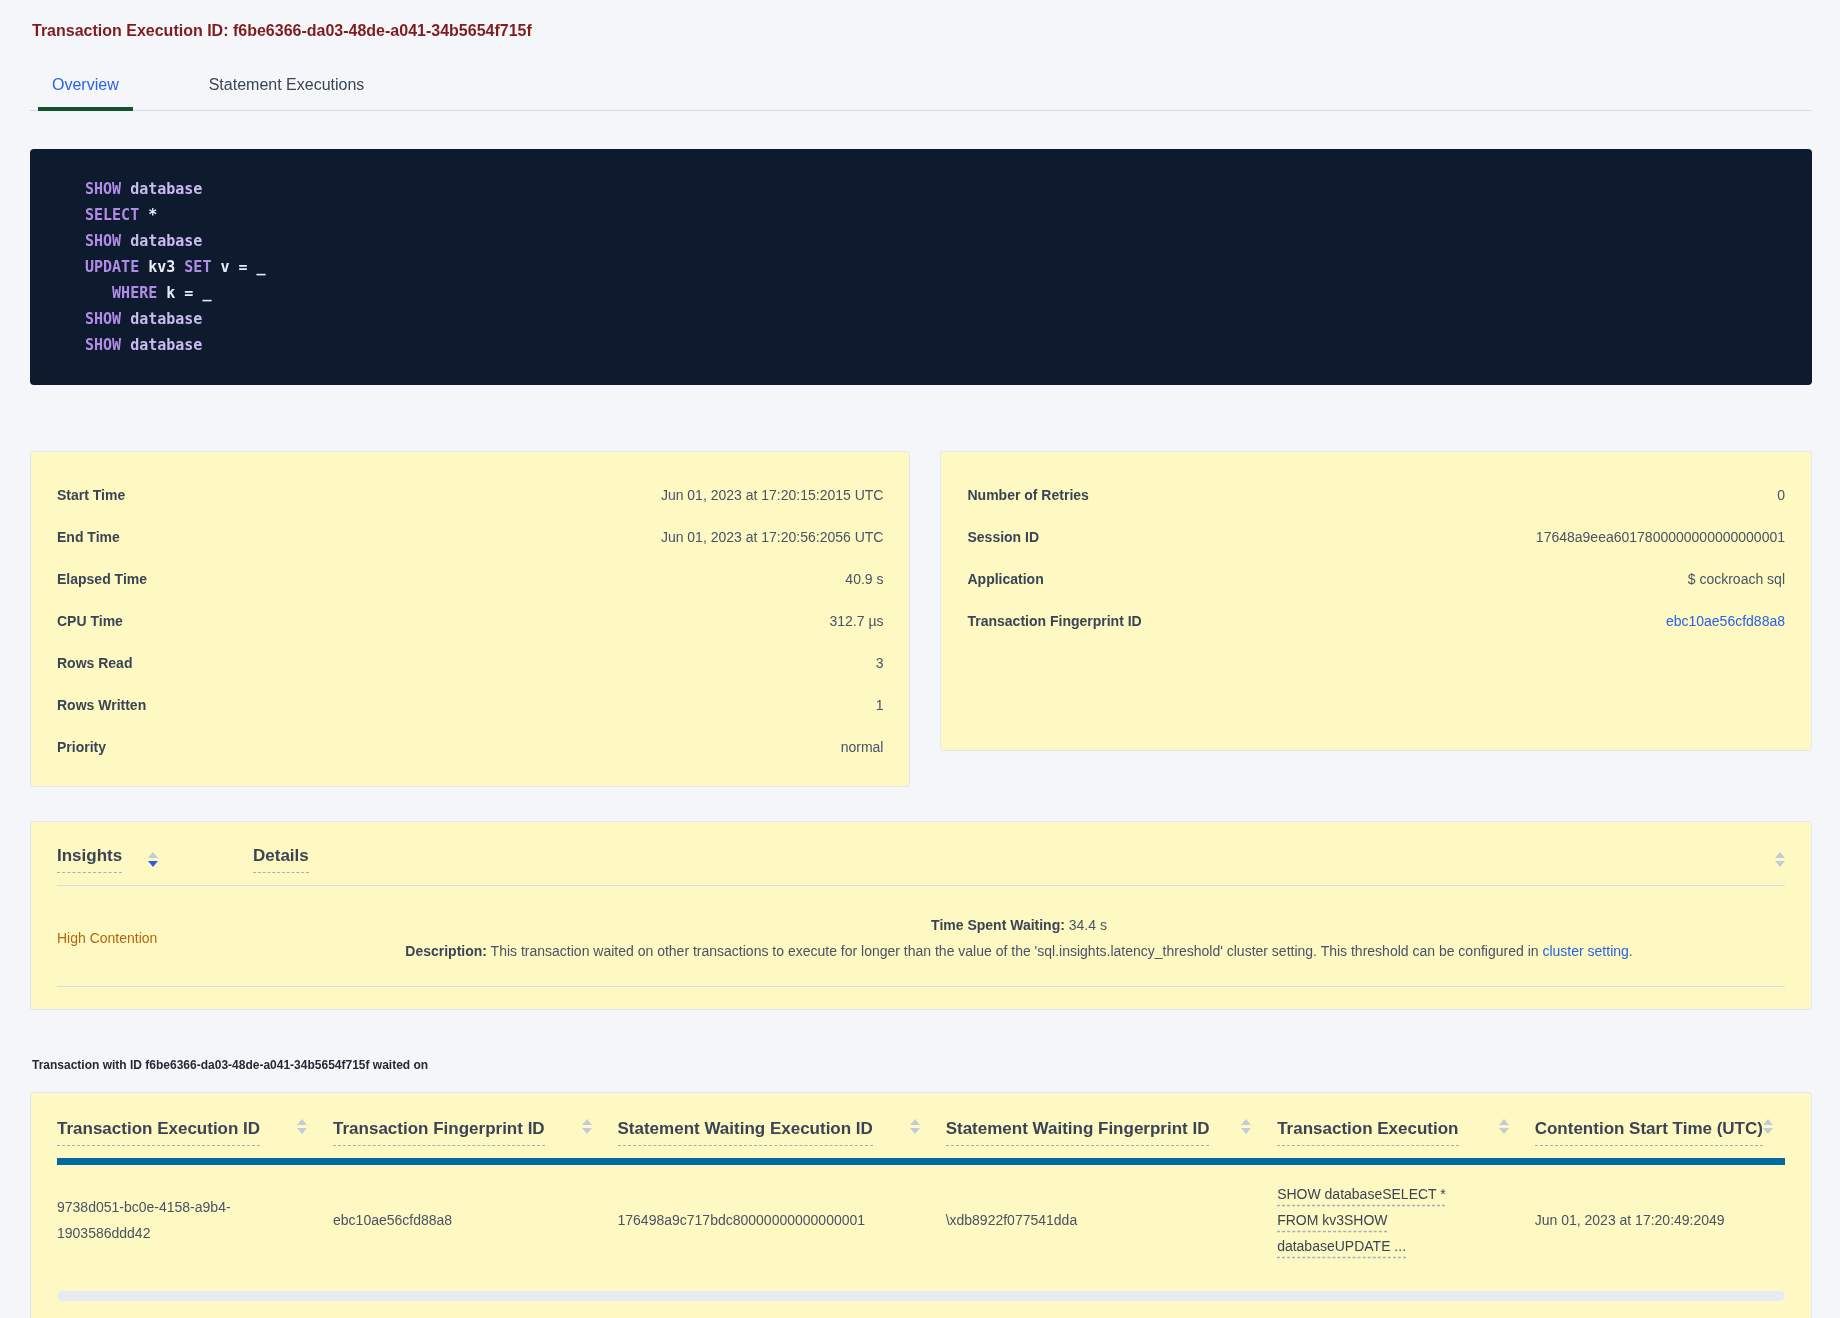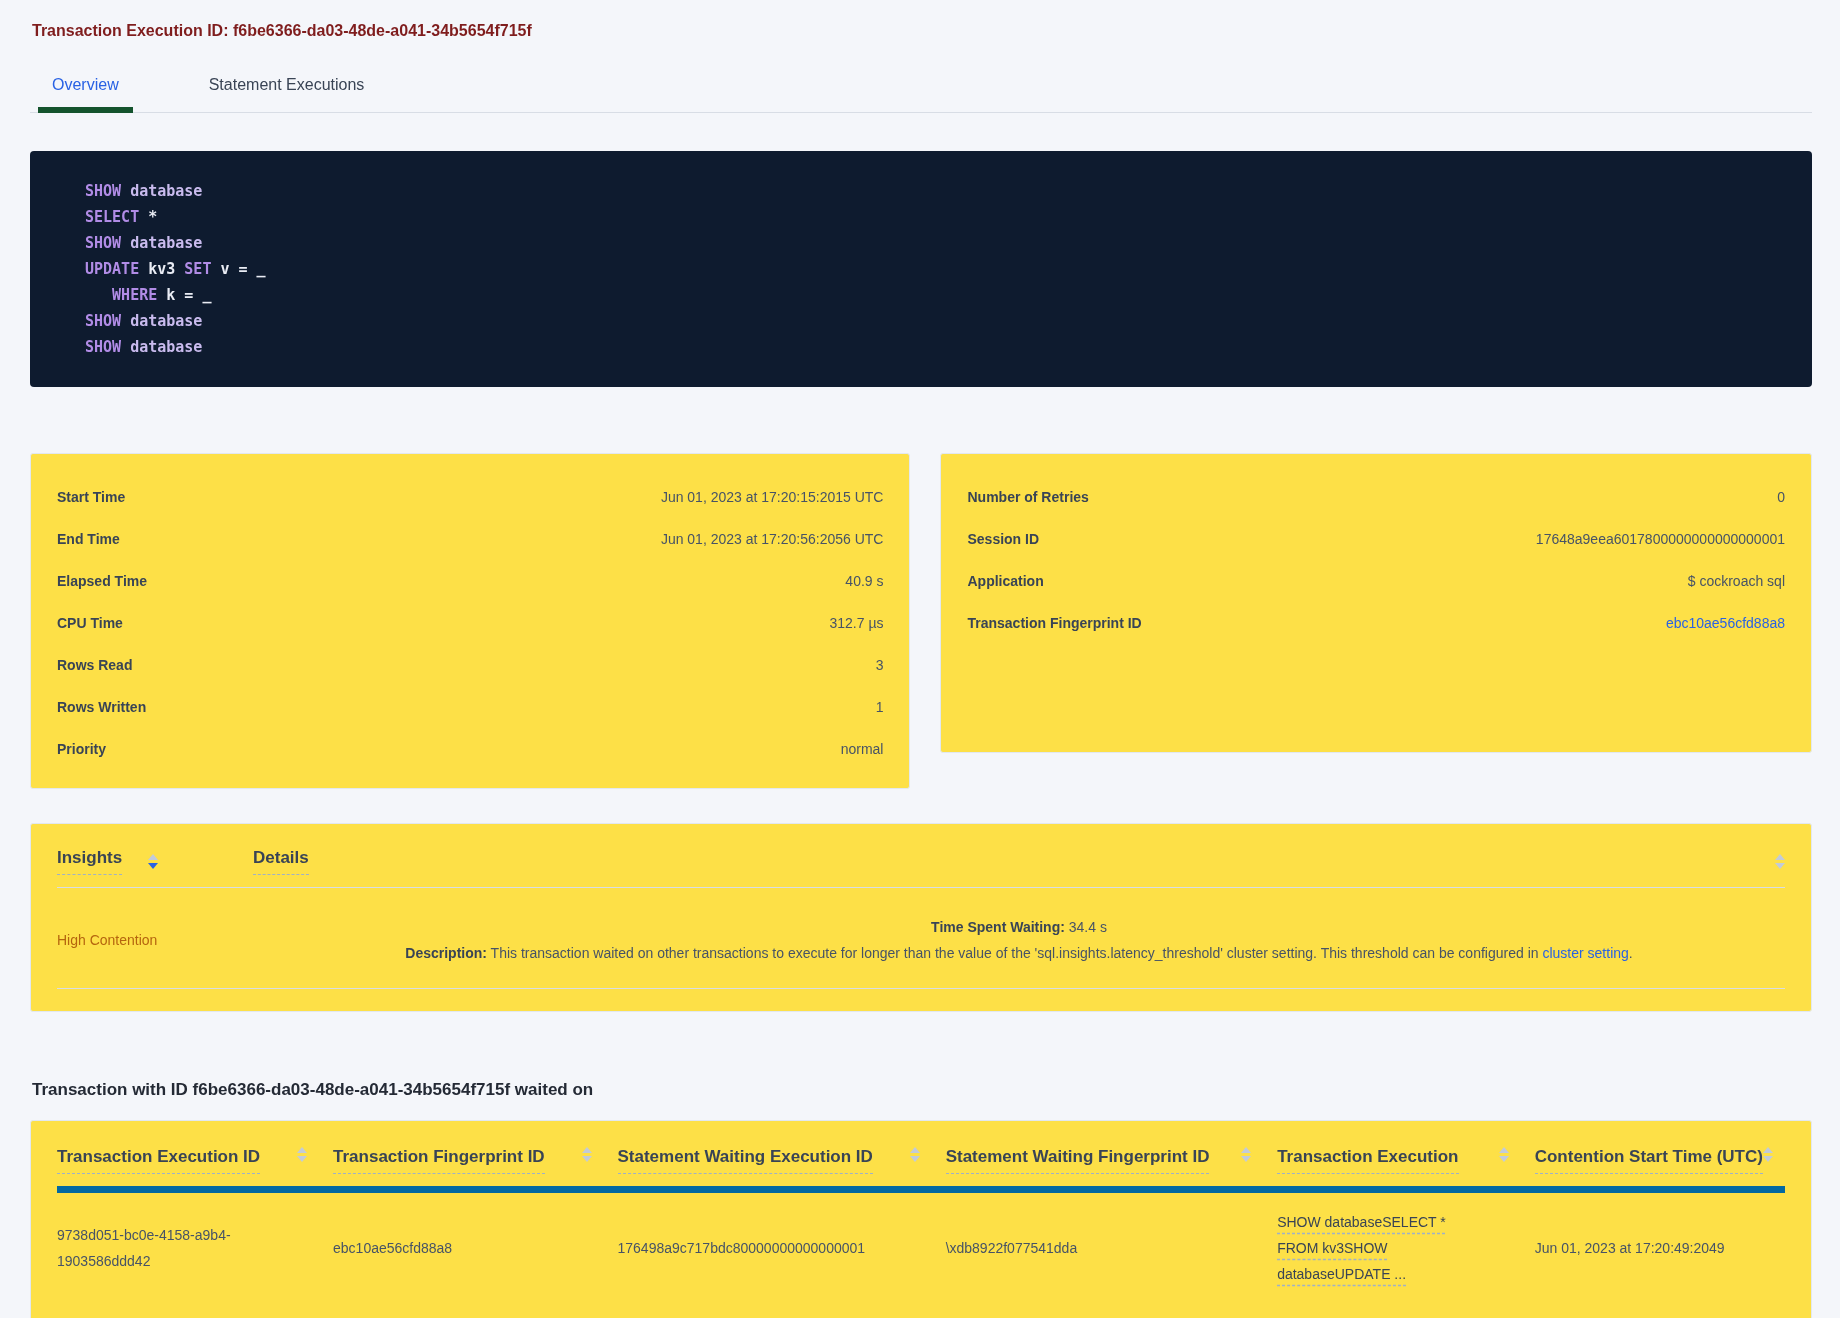--- a/index.html
+++ b/index.html
@@ -21,42 +21,42 @@
     margin-top:26px;
     border-bottom:1px solid #d8dde5;
     display:flex; gap:62px;
     padding-left:8px;
   }
   .tab {
     font-size:16px; padding:4px 14px 13px 14px; cursor:pointer;
     color:#394455;
   }
   .tab.active {
-    color:#2962e4; border-bottom:6px solid #14532d; margin-bottom:-1px;
+    color:#2962e4; border-bottom:4px solid #14532d; margin-bottom:-1px;
   }
 
   
   .sqlbox {
     margin-top:38px;
     background:#0e1b2f;
     border-radius:4px;
     padding:27px 26px;
     font-family:"DejaVu Sans Mono", monospace;
     font-size:15px; line-height:26px;
     font-weight:700;
   }
   .sql-line { white-space:pre;margin-left:29px; }
   .tk-kw { color:#b18ce6; }
   .tk-id { color:#c9bbee; }
   .tk-pl { color:#e9ecf4; }
 
   
   .cards-row { margin-top:66px; display:flex; gap:30px; align-items:flex-start; }
   .card {
-    background:#fde047; border:1px solid #e2e8ef; border-radius:3px;
+    background:#fef9c3; border:1px solid #e2e8ef; border-radius:3px;
   }
   .card.summary-left { width:883px; padding:22px 26px 18px 26px; }
   .card.summary-right { width:874px; min-height:300px; padding:22px 26px 18px 26px; }
   .kv-row {
     height:42px; display:flex; align-items:center; justify-content:space-between;
     font-size:14px;
   }
   .kv-label { font-weight:700; color:#394455; }
   .kv-value { color:#475366; text-align:right; }
   a.blue-link { color:#2962e4; text-decoration:none; cursor:pointer; }
@@ -75,22 +75,22 @@
   .sort .up { border-bottom:6px solid #c2cbd9; }
   .sort .dn { border-top:6px solid #c2cbd9; }
   .sort.desc .dn { border-top-color:#2962e4; }
   .ins-row { display:flex; align-items:center; padding:26px 0 22px 0; border-bottom:1px solid #d8dde5; }
   .insight-badge { color:#b5650e; font-size:14px; }
   .ins-details { flex:1; font-size:14px; line-height:26px; color:#475366;text-align:center; }
   .ins-details b { color:#394455; }
 
   
   .waited-heading {
-    margin-top:68px; margin-left:2px;
-    font-size:17px; font-weight:700; color:#242a35;
+    margin-top:48px; margin-left:2px;
+    font-size:12px; font-weight:700; color:#242a35;
   }
   .card.waited { margin-top:20px; min-height:290px; padding:22px 26px 0 26px; }
   .wt-grid {
     display:grid;
     grid-template-columns:1.56fr 1.61fr 1.87fr 1.89fr 1.45fr 1.49fr;
     column-gap:14px;
   }
   .wt-header { padding:4px 0 12px 0; border-bottom:7px solid #0369a1; }
   .wt-th { display:flex; align-items:flex-start; justify-content:space-between; padding-right:12px; }
   .wt-row { padding:16px 0 20px 0; align-items:center; font-size:14px; line-height:26px; }

